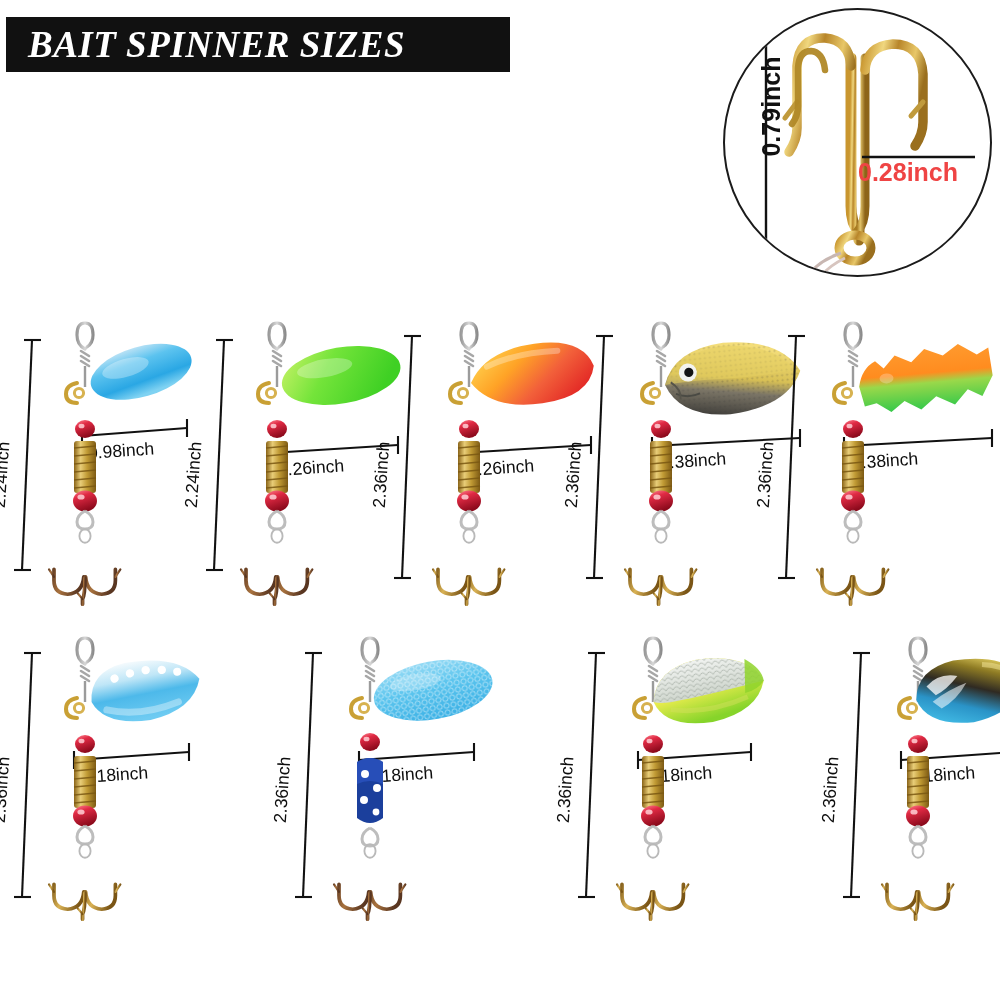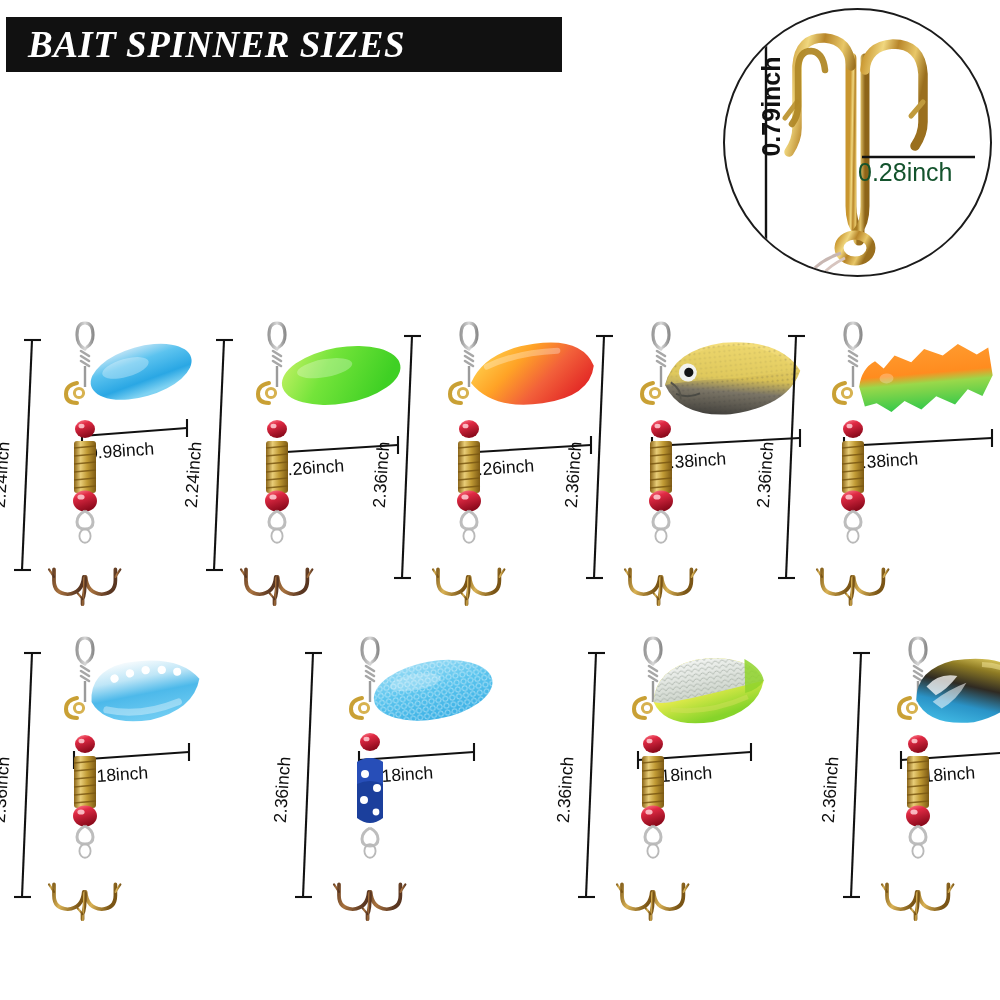--- a/index.html
+++ b/index.html
@@ -5,21 +5,21 @@
   html,body{margin:0;padding:0;}
   body{
     width:1000px;height:1000px;background:#ffffff;
     font-family:"Liberation Sans", sans-serif;
     position:relative;overflow:hidden;
   }
   .root{position:absolute;inset:0;}
 
   
   .title-bar{
-    position:absolute;left:6px;top:17px;width:556px;height:55px;
+    position:absolute;left:6px;top:17px;width:504px;height:55px;
     background:#111111;display:flex;align-items:center;
   }
   .title-text{
     color:#ffffff;font-family:"Liberation Serif", serif;
     font-style:italic;font-weight:700;font-size:37px;
     letter-spacing:0.5px;padding-left:22px;white-space:nowrap;
   }
 
   
   .hook-circle{
@@ -29,21 +29,21 @@
   }
   .hook-svg{position:absolute;left:0;top:0;}
   .hook-vlabel{
     position:absolute;left:-9px;top:82px;width:110px;
     font-size:25px;font-weight:700;color:#111;
     transform:rotate(-90deg);transform-origin:center center;
     text-align:center;white-space:nowrap;
   }
   .hook-hlabel{
     position:absolute;left:133px;top:148px;
-    font-size:25px;font-weight:400;color:#14532d;white-space:nowrap;
+    font-size:25px;font-weight:700;color:#ef4444;white-space:nowrap;
   }
 
   
   .lure{position:absolute;}
   .lure svg{display:block;overflow:visible;}
 
   .dim-h{
     position:absolute;font-size:17.5px;font-weight:400;color:#0d0d0d;
     white-space:nowrap;transform:rotate(-4deg);transform-origin:left center;
   }

